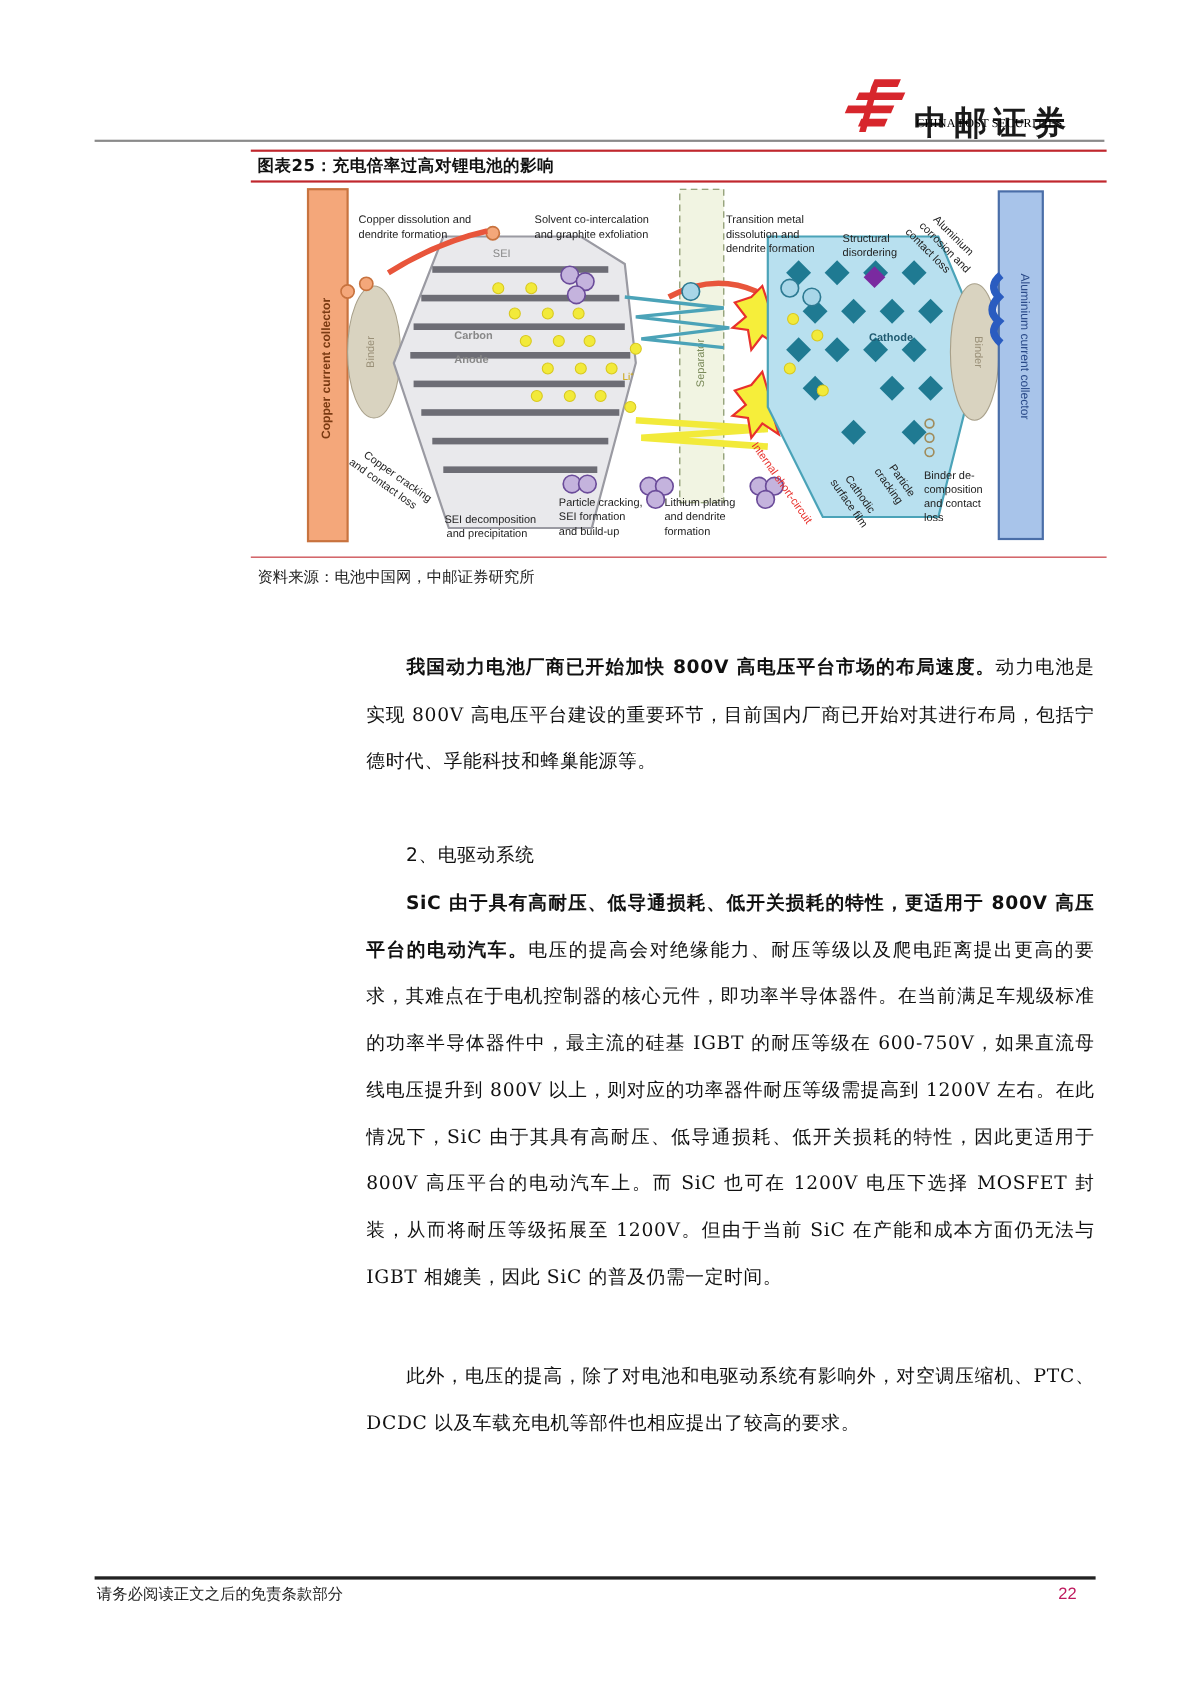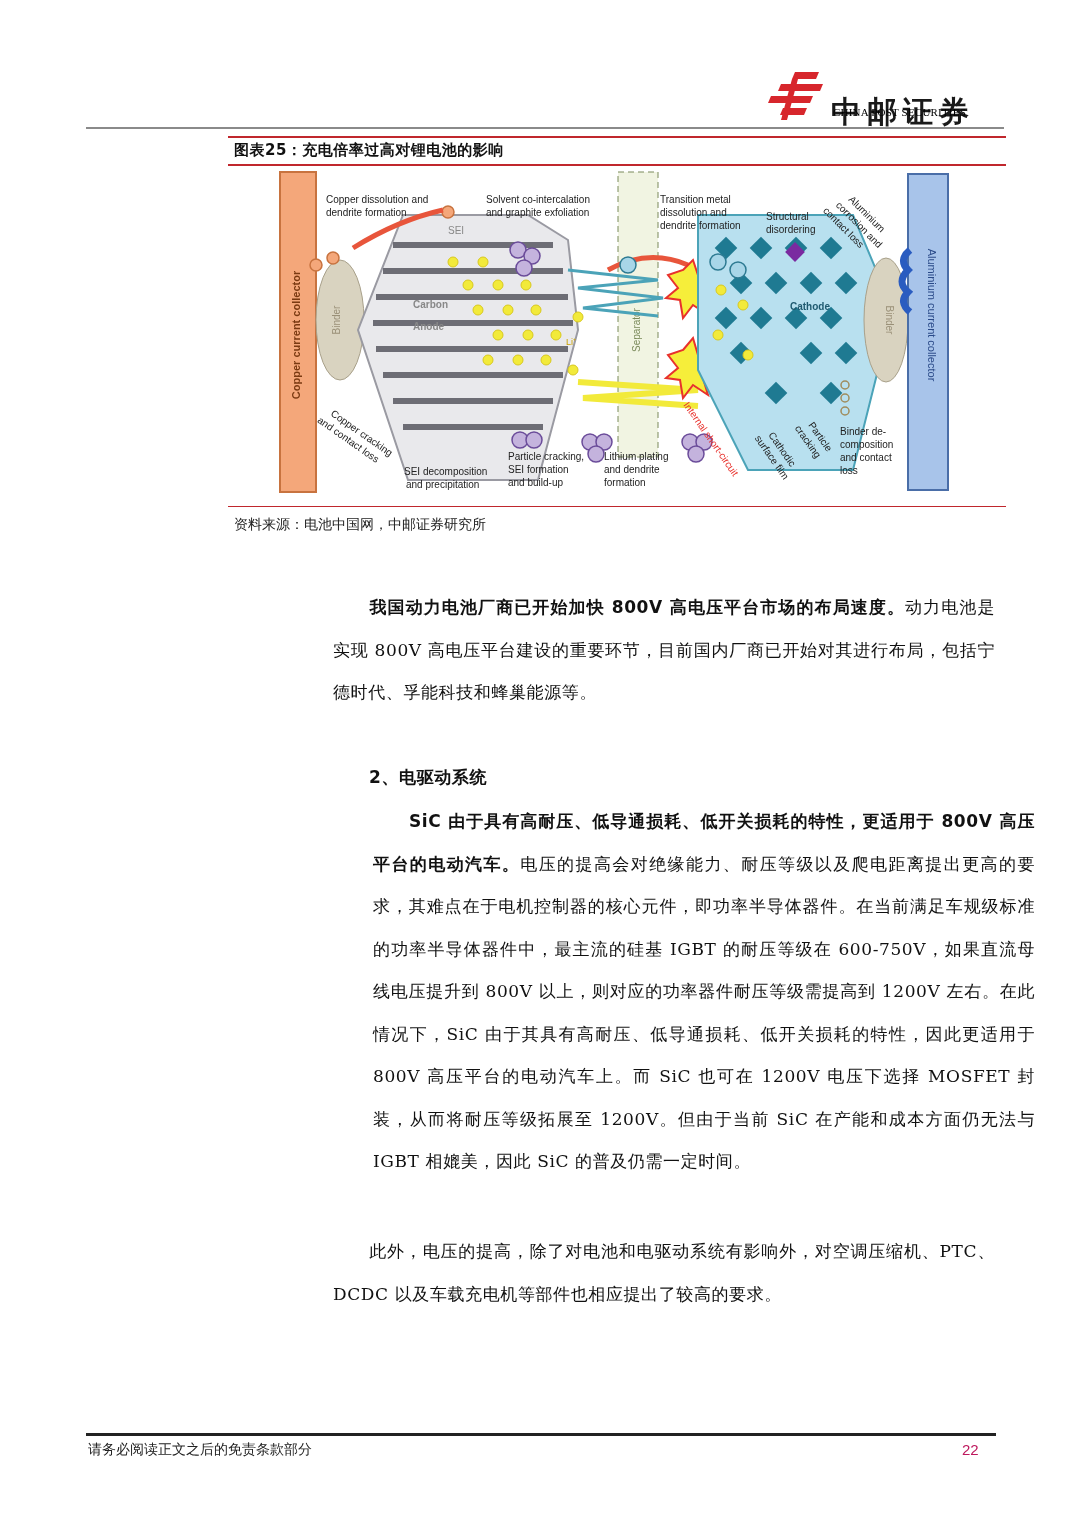--- a/index.html
+++ b/index.html
@@ -23,21 +23,21 @@
   .diagram { position: absolute; left: 278px; top: 170px; width: 732px; height: 328px; }
   .fig-rule-bottom { position: absolute; left: 228px; top: 506px; width: 778px; height: 1px; background: #c0272d; }
   .fig-source { position: absolute; left: 234px; top: 516px; font-size: 14px; color: #222; text-align: center; }
 
   
   .para { position: absolute; left: 333px; width: 662px; font-size: 17px; line-height: 42.5px;
           color: #111; text-align: justify; letter-spacing: 0.6px; }
   .para b { font-family: "DejaVu Sans", sans-serif; font-weight: bold; }
   .indent { display: inline-block; width: 36px; }
   .heading { position: absolute; left: 369px; top: 766px; font-family: "DejaVu Sans", sans-serif;
-             font-weight: bold; font-size: 17px; letter-spacing: 0.6px; }
+             font-weight: normal; font-size: 17px; letter-spacing: 0.6px; }
 
   
   .footer-rule { position: absolute; left: 86px; top: 1433px; width: 910px; height: 3px; background: #222; }
   .footer-text { position: absolute; left: 88px; top: 1441px; font-size: 14px; color: #222; }
   .page-num { position: absolute; left: 962px; top: 1441px; font-family: "Liberation Sans", sans-serif;
               font-size: 15px; color: #be185d; }
 
   svg text { font-family: "Liberation Sans", sans-serif; }
 </style>
 </head>
@@ -210,21 +210,21 @@
 
 <div class="fig-rule-bottom"></div>
 <div class="fig-source">资料来源：电池中国网，中邮证券研究所</div>
 
 <div class="para" style="top:586px;">
   <span class="indent"></span><b>我国动力电池厂商已开始加快 800V 高电压平台市场的布局速度。</b><span>动力电池是实现 800V 高电压平台建设的重要环节，目前国内厂商已开始对其进行布局，包括宁德时代、孚能科技和蜂巢能源等。</span>
 </div>
 
 <div class="heading">2、电驱动系统</div>
 
-<div class="para" style="top:800px;margin-left:40px;">
+<div class="para" style="top:800px;">
   <span class="indent"></span><b>SiC 由于具有高耐压、低导通损耗、低开关损耗的特性，更适用于 800V 高压平台的电动汽车。</b><span>电压的提高会对绝缘能力、耐压等级以及爬电距离提出更高的要求，其难点在于电机控制器的核心元件，即功率半导体器件。在当前满足车规级标准的功率半导体器件中，最主流的硅基 IGBT 的耐压等级在 600-750V，如果直流母线电压提升到 800V 以上，则对应的功率器件耐压等级需提高到 1200V 左右。在此情况下，SiC 由于其具有高耐压、低导通损耗、低开关损耗的特性，因此更适用于 800V 高压平台的电动汽车上。而 SiC 也可在 1200V 电压下选择 MOSFET 封装，从而将耐压等级拓展至 1200V。但由于当前 SiC 在产能和成本方面仍无法与 IGBT 相媲美，因此 SiC 的普及仍需一定时间。</span>
 </div>
 
 <div class="para" style="top:1230px;">
   <span class="indent"></span><span>此外，电压的提高，除了对电池和电驱动系统有影响外，对空调压缩机、PTC、DCDC 以及车载充电机等部件也相应提出了较高的要求。</span>
 </div>
 
 <div class="footer-rule"></div>
 <div class="footer-text">请务必阅读正文之后的免责条款部分</div>
 <div class="page-num">22</div>

